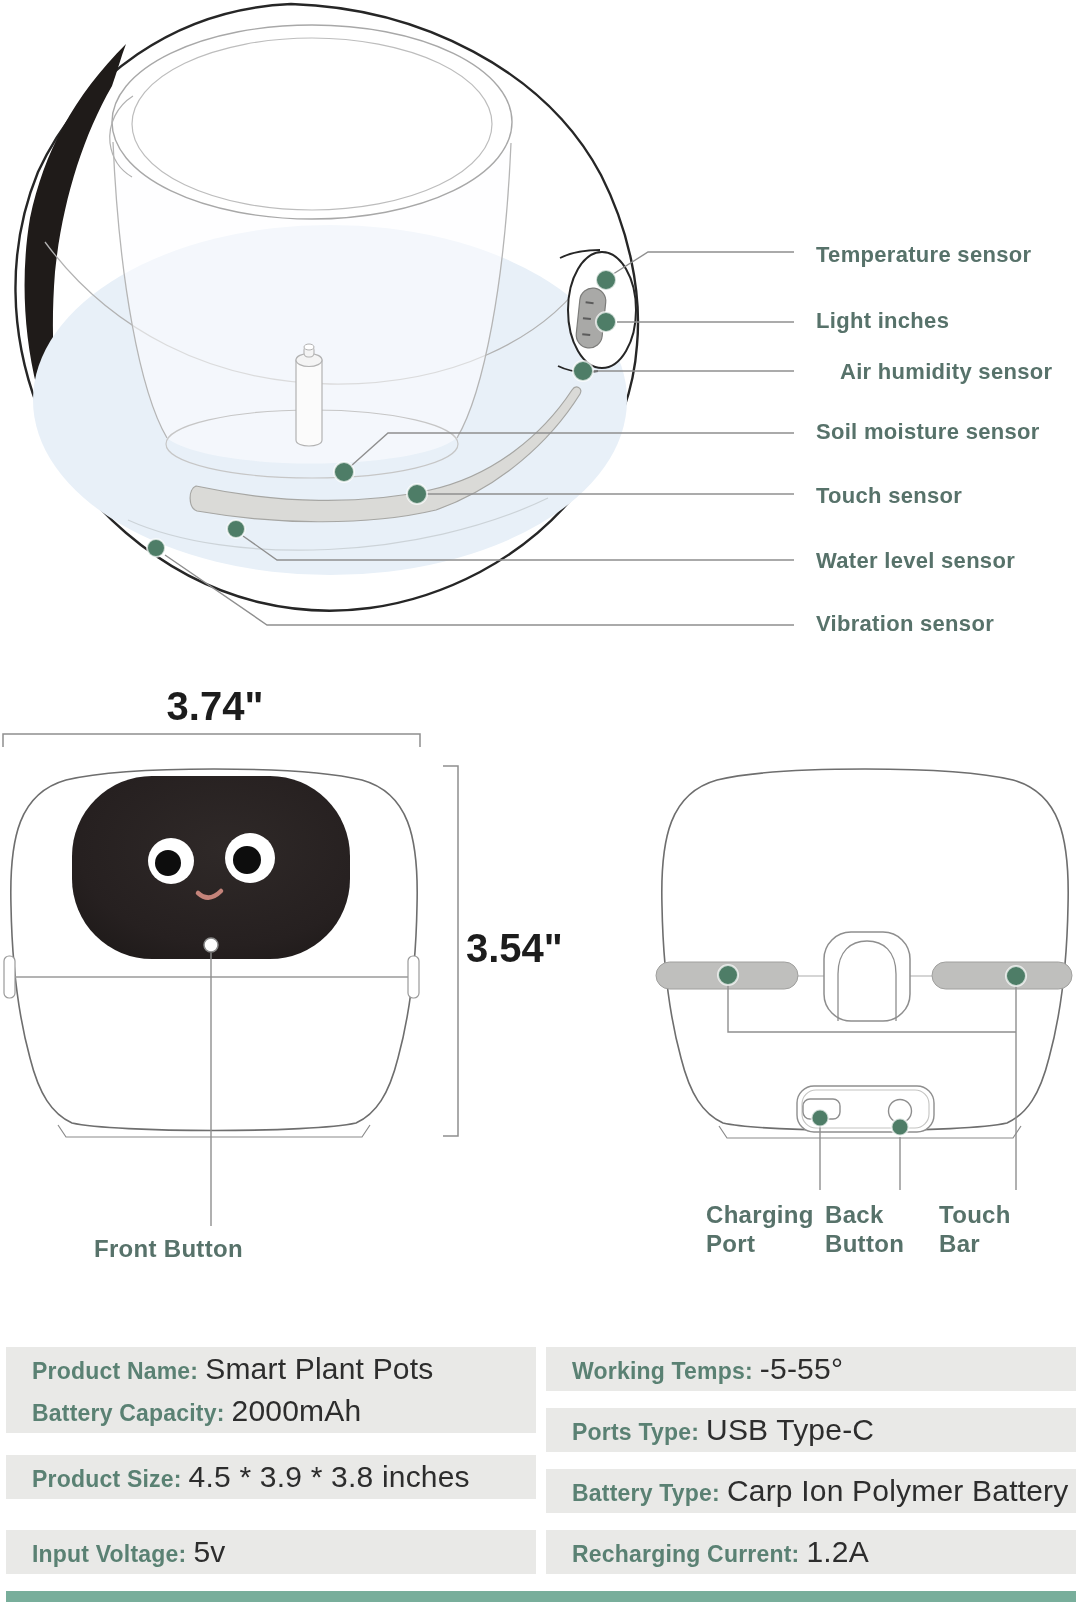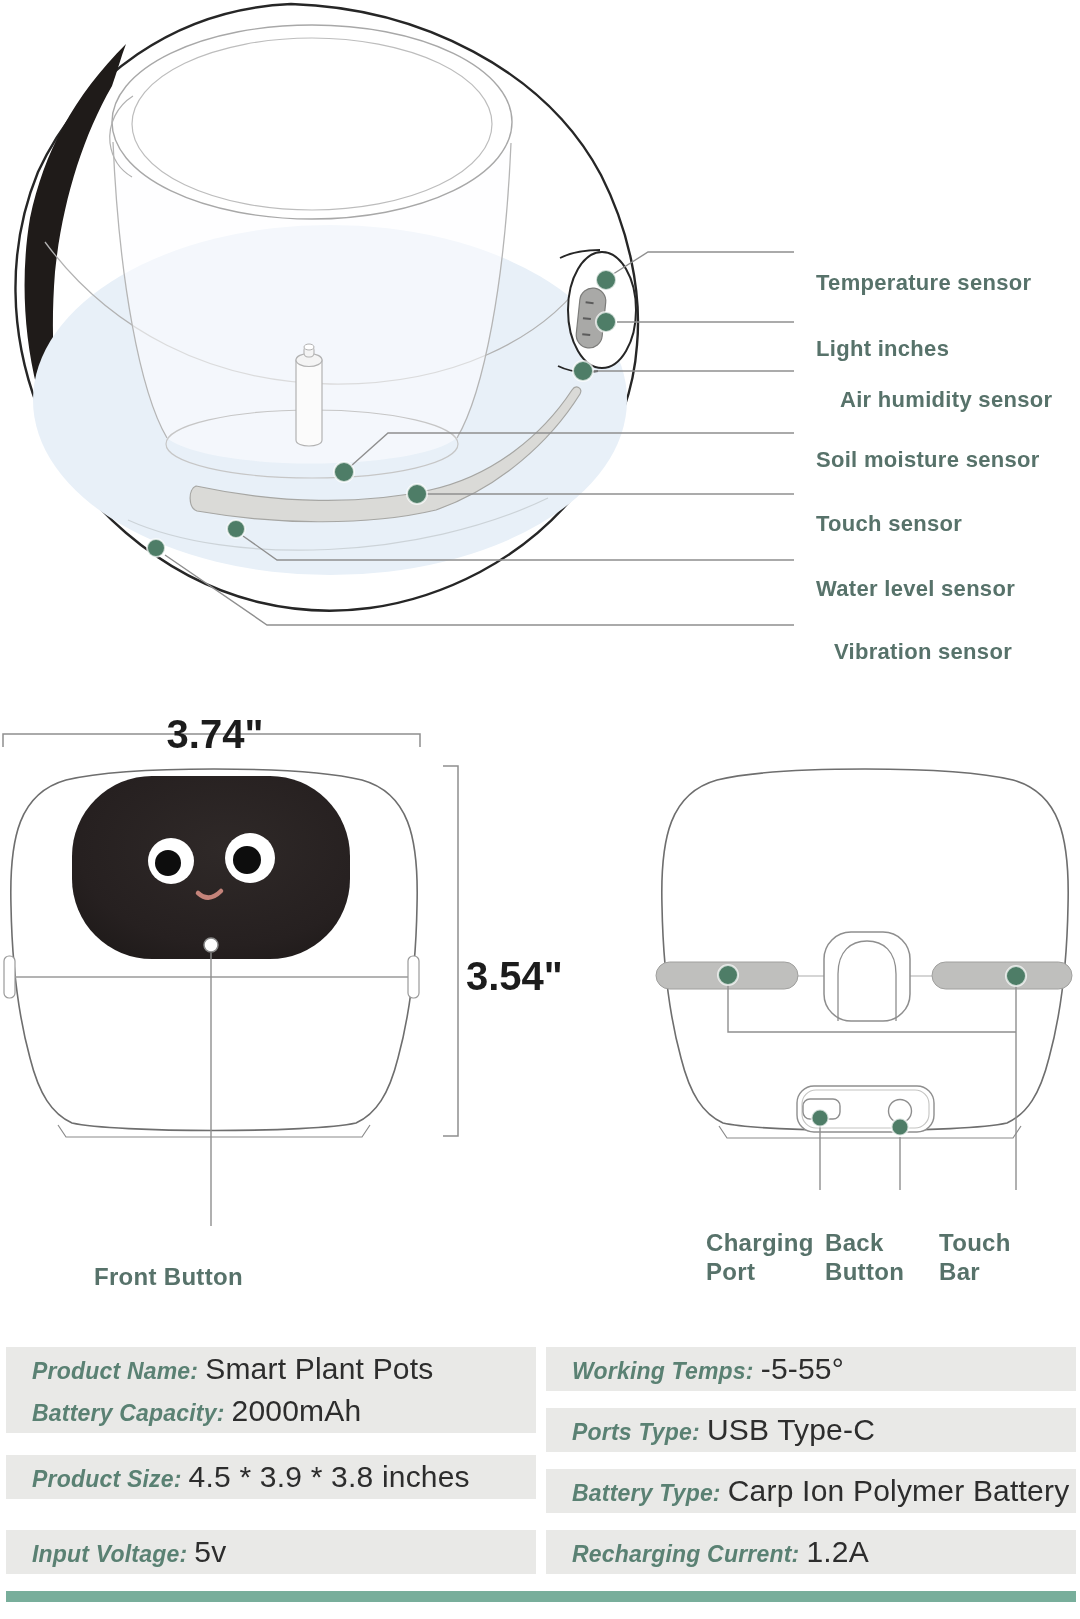--- a/index.html
+++ b/index.html
@@ -2,21 +2,21 @@
 <html style="--accent_callout: #57726a; --table_label_green: #5a8173; --marker_green: #4e7d67; --footer_bar_green: #78ae9b; --dimension_text: #1c1c1c; --value_text: #2d2d2d; --row_background: #e9e9e7;"><head>
 <meta charset="utf-8">
 <style>
   html,body{margin:0;padding:0;}
   body{
     width:1080px;height:1619px;position:relative;background:#ffffff;
     font-family:"Liberation Sans","DejaVu Sans",sans-serif;
     overflow:hidden;
   }
   .art{position:absolute;left:0;top:0;}
-  .label{position:absolute;letter-spacing:.3px;margin-top:28px;}
+  .label{position:absolute;letter-spacing:.3px;}
   .callout{
     font-size:22px;font-weight:700;color:var(--accent_callout,#57726a);
     white-space:nowrap;line-height:26px;
   }
   .dim{
     font-size:40px;font-weight:700;color:var(--dimension_text,#1c1c1c);
     text-align:center;line-height:40px;letter-spacing:0;
   }
   .partlabel{
     font-size:24px;font-weight:700;color:var(--accent_callout,#57726a);
@@ -24,21 +24,20 @@
   }
   .spec-row{
     position:absolute;width:530px;height:44px;
     background:var(--row_background,#e9e9e7);
     line-height:44px;padding-left:26px;box-sizing:border-box;
     white-space:nowrap;overflow:hidden;
   }
   .spec-label{
     font-size:23px;font-weight:700;color:var(--table_label_green,#5a8173);
     letter-spacing:.2px;
-    font-style:italic;
   }
   .spec-value{
     font-size:30px;font-weight:400;color:var(--value_text,#2d2d2d);
     margin-left:7px;letter-spacing:.2px;
   }
   .footer-bar{
     position:absolute;left:6px;top:1591px;width:1070px;height:11px;
     background:var(--footer_bar_green,#78ae9b);
   }
 </style>
@@ -202,21 +201,21 @@
     <circle cx="900" cy="1127" r="8.5"></circle>
   </g>
 </svg>
 
 <div class="label callout" style="left:816px;top:242px">Temperature sensor</div>
 <div class="label callout" style="left:816px;top:308px">Light inches</div>
 <div class="label callout" style="left:840px;top:359px">Air humidity sensor</div>
 <div class="label callout" style="left:816px;top:419px">Soil moisture sensor</div>
 <div class="label callout" style="left:816px;top:483px">Touch sensor</div>
 <div class="label callout" style="left:816px;top:548px">Water level sensor</div>
-<div class="label callout" style="left:834px;top:611px">Vibration sensor</div>
+<div class="label callout" style="left:816px;top:611px">Vibration sensor</div>
 
 <div class="label dim" style="left:150px;top:686px;width:130px">3.74"</div>
 <div class="label dim" style="left:466px;top:928px;width:130px;text-align:left">3.54"</div>
 
 <div class="label partlabel" style="left:94px;top:1234px;width:240px">Front Button</div>
 <div class="label partlabel" style="left:706px;top:1200px;width:170px">Charging
 Port</div>
 <div class="label partlabel" style="left:825px;top:1200px;width:150px">Back
 Button</div>
 <div class="label partlabel" style="left:939px;top:1200px;width:150px">Touch

